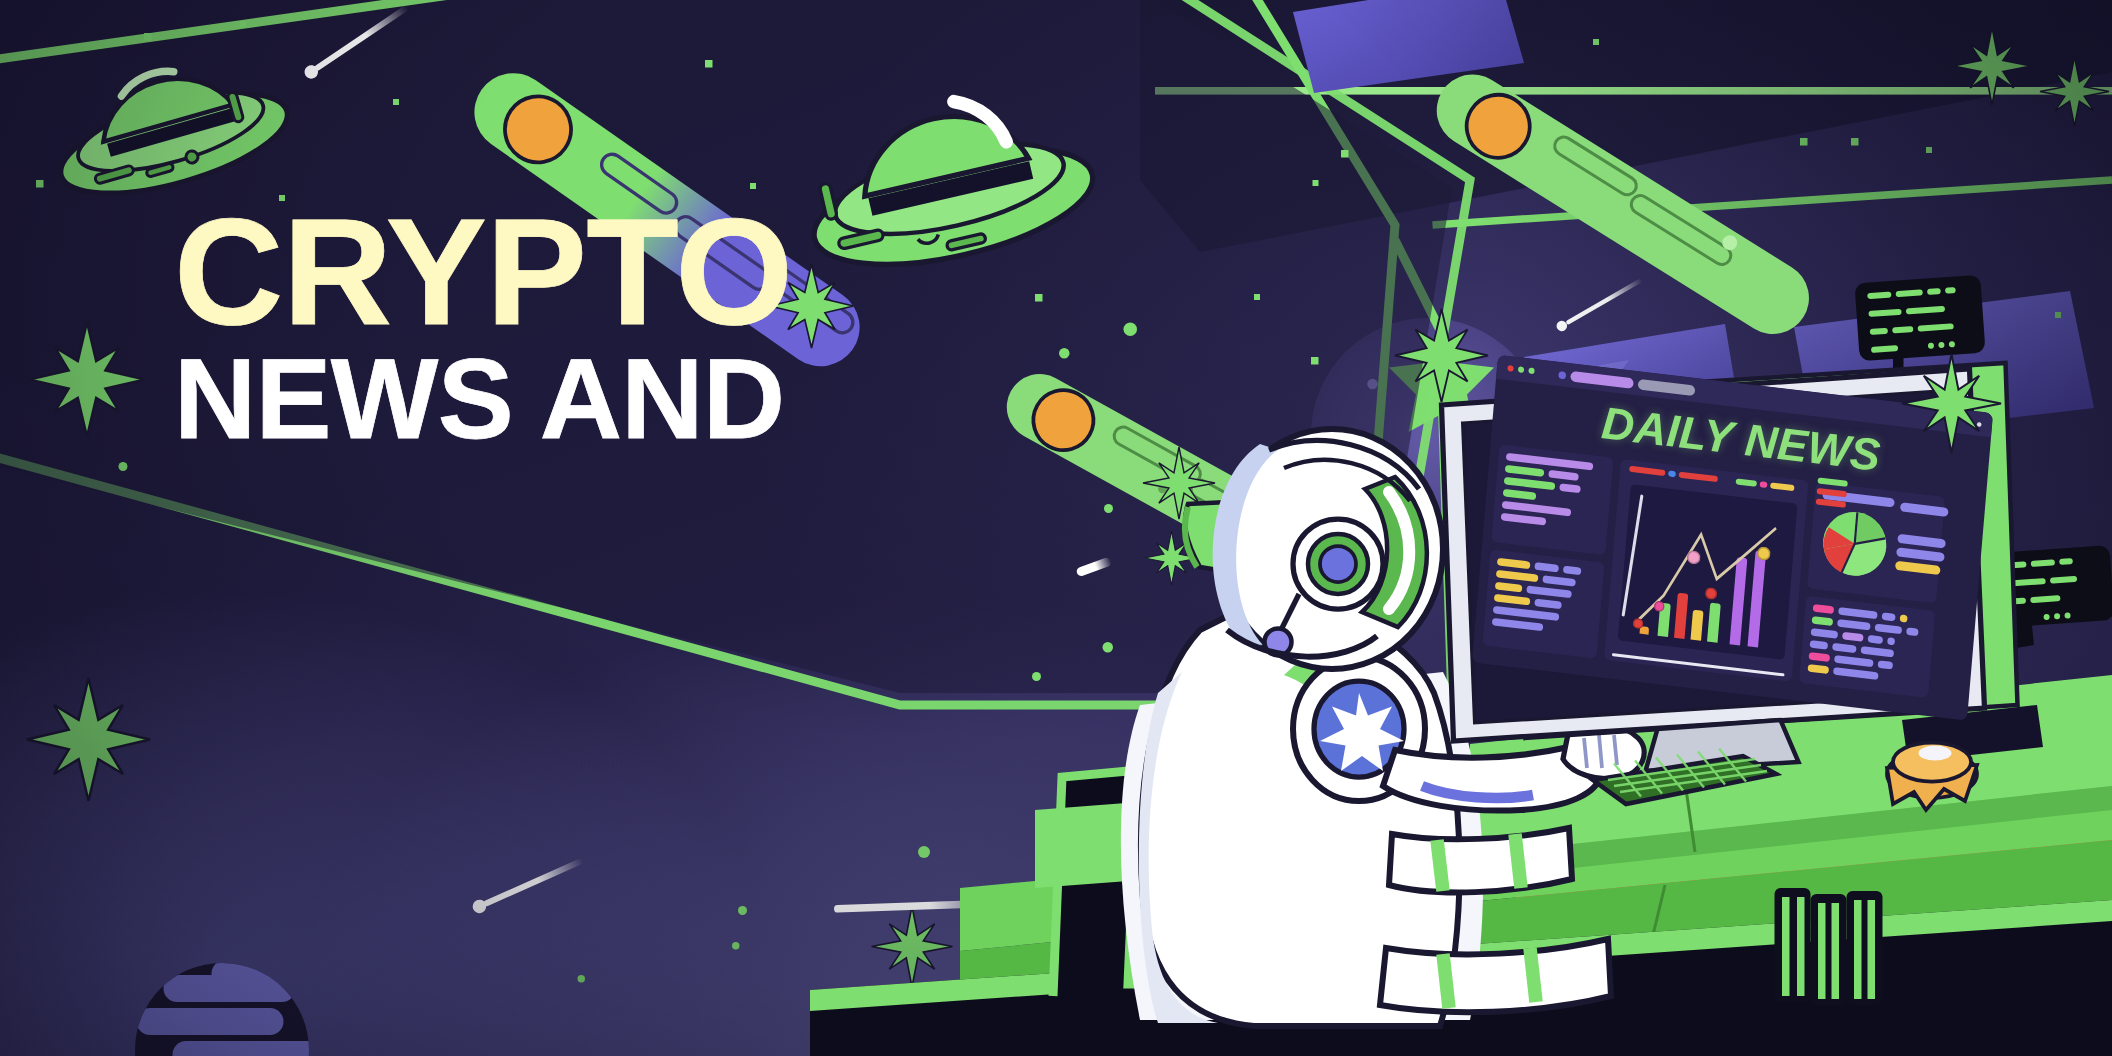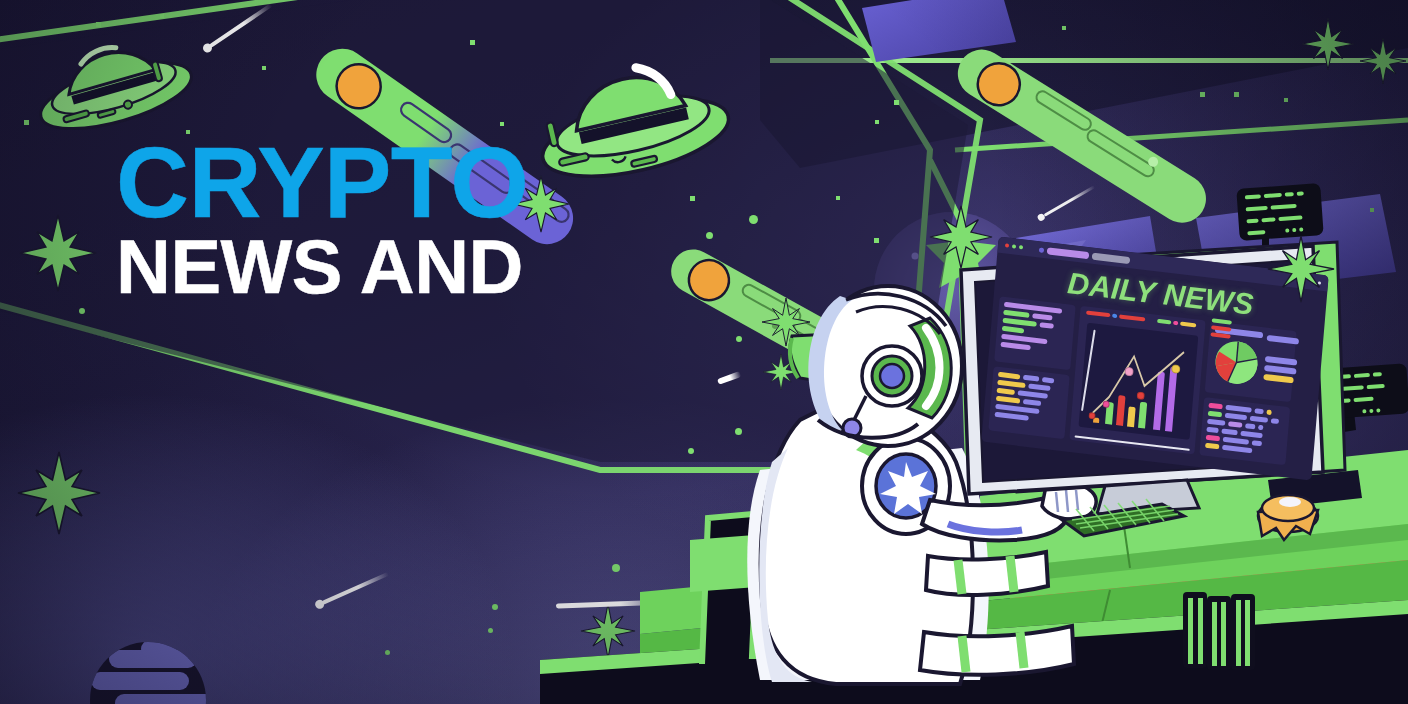--- a/index.html
+++ b/index.html
@@ -49,21 +49,21 @@
 
   
   .headline { position:absolute; left:116px; top:140px; width:600px; z-index:30; }
   .headline .ln {
     font-weight:900; letter-spacing:-0.5px; line-height:.97;
     text-transform:uppercase; white-space:nowrap;
     font-family:"Liberation Sans", sans-serif;
     -webkit-text-stroke:0.5px currentColor;
   }
   .ln1 { font-size:74px; color:#ffffff; }
-  .ln2 { font-size:101px; color:#0ea5e9; margin-top:-6px; }
+  .ln2 { font-size:101px; color:#fef9c3; margin-top:-6px; }
   .ln3 { font-size:76px; color:#ffffff; margin-top:-2px; }
   .ln4 { font-size:95px; color:#7FDE70; margin-top:-6px; }
 
   
   .monitor { position:absolute; left:955px; top:240px; width:395px; height:265px; z-index:26; }
   .monitor svg { display:block; overflow:visible; }
 
   .scr-content { position:absolute; left:0; top:0; width:330px; height:205px;
     transform:matrix(1, 0.118, -0.085, 1, 35, 16);
     background:#241f45; border-radius:5px; overflow:hidden; }

